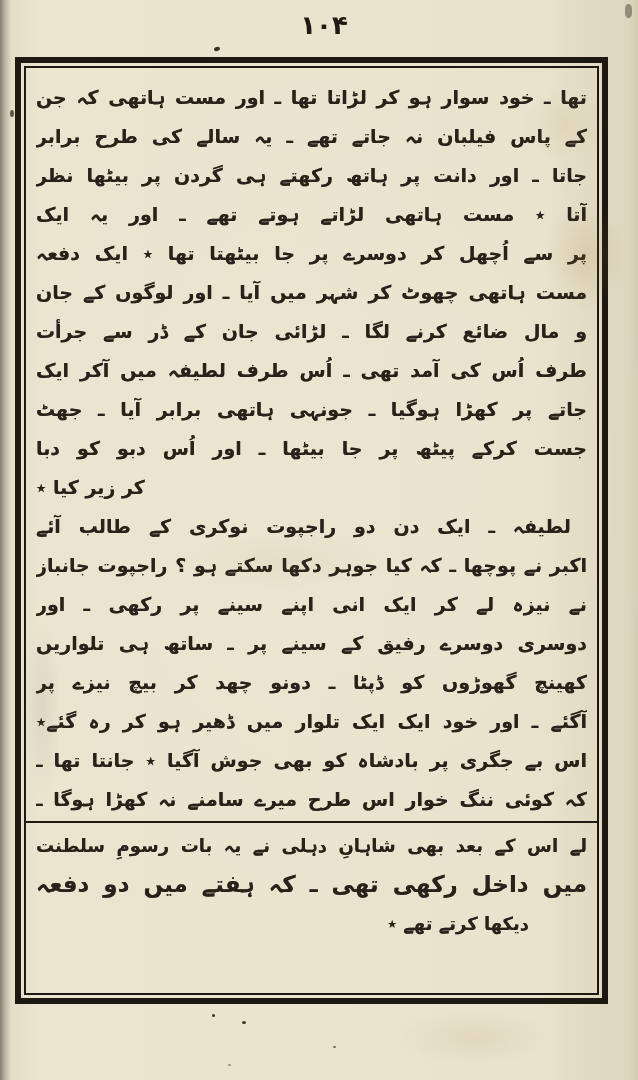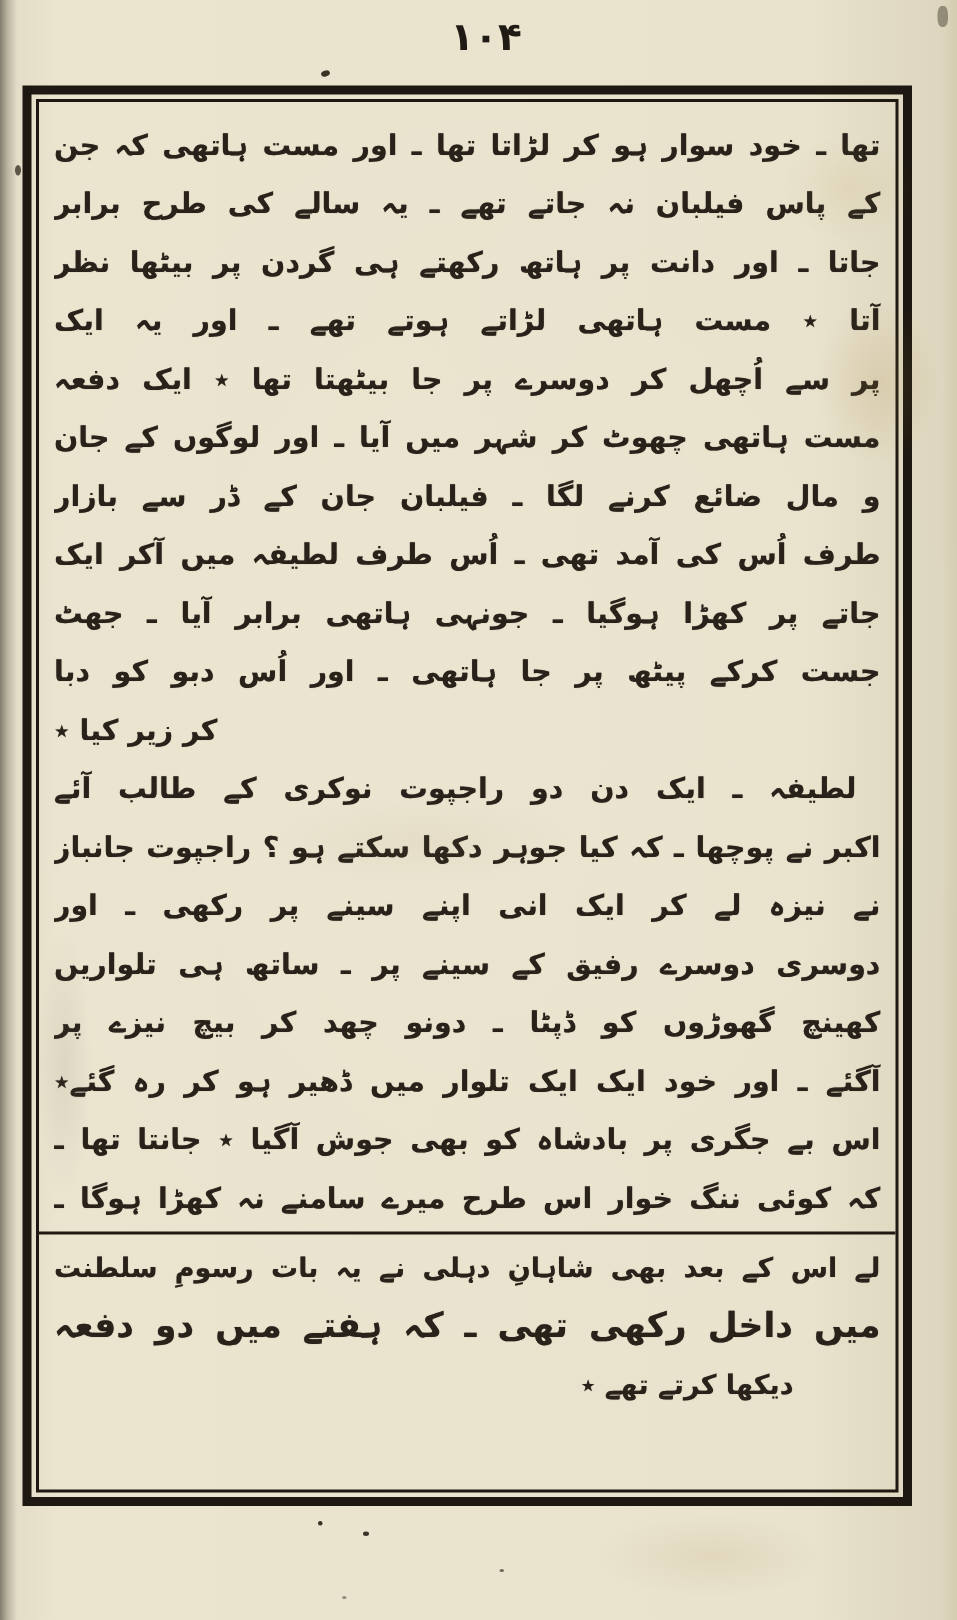--- a/index.html
+++ b/index.html
@@ -96,24 +96,24 @@
   <div class="frame">
     <div class="frame-inner">
 
       <div class="main-text" lang="ur" dir="rtl">
         <div class="tline">تھا ـ خود سوار ہو کر لڑاتا تھا ـ اور مست ہاتھی کہ جن</div>
         <div class="tline">کے پاس فیلبان نہ جاتے تھے ـ یہ سالے کی طرح برابر</div>
         <div class="tline">جاتا ـ اور دانت پر ہاتھ رکھتے ہی گردن پر بیٹھا نظر</div>
         <div class="tline">آتا ٭ مست ہاتھی لڑاتے ہوتے تھے ـ اور یہ ایک</div>
         <div class="tline">پر سے اُچھل کر دوسرے پر جا بیٹھتا تھا ٭ ایک دفعہ</div>
         <div class="tline">مست ہاتھی چھوٹ کر شہر میں آیا ـ اور لوگوں کے جان</div>
-        <div class="tline">و مال ضائع کرنے لگا ـ فیلبان جان کے ڈر سے بازار</div>
+        <div class="tline">و مال ضائع کرنے لگا ـ لڑائی جان کے ڈر سے جرأت</div>
         <div class="tline">طرف اُس کی آمد تھی ـ اُس طرف لطیفہ میں آکر ایک</div>
         <div class="tline">جاتے پر کھڑا ہوگیا ـ جونہی ہاتھی برابر آیا ـ جھٹ</div>
-        <div class="tline">جست کرکے پیٹھ پر جا ہاتھی ـ اور اُس دبو کو دبا</div>
+        <div class="tline">جست کرکے پیٹھ پر جا بیٹھا ـ اور اُس دبو کو دبا</div>
         <div class="tline align-left">کر زیر کیا ٭</div>
         <div class="tline indent-head">لطیفہ ـ ایک دن دو راجپوت نوکری کے طالب آئے</div>
         <div class="tline">اکبر نے پوچھا ـ کہ کیا جوہر دکھا سکتے ہو ؟ راجپوت جانباز</div>
         <div class="tline">نے نیزہ لے کر ایک انی اپنے سینے پر رکھی ـ اور</div>
         <div class="tline">دوسری دوسرے رفیق کے سینے پر ـ ساتھ ہی تلواریں</div>
         <div class="tline">کھینچ گھوڑوں کو ڈپٹا ـ دونو چھد کر بیچ نیزے پر</div>
         <div class="tline">آگئے ـ اور خود ایک ایک تلوار میں ڈھیر ہو کر رہ گئے٭</div>
         <div class="tline">اس بے جگری پر بادشاہ کو بھی جوش آگیا ٭ جانتا تھا ـ</div>
         <div class="tline">کہ کوئی ننگ خوار اس طرح میرے سامنے نہ کھڑا ہوگا ـ</div>
       </div>

